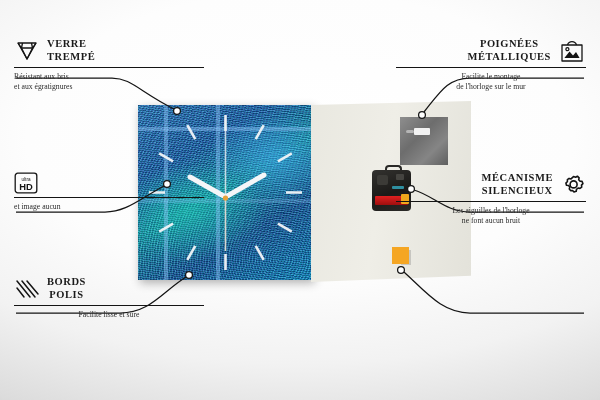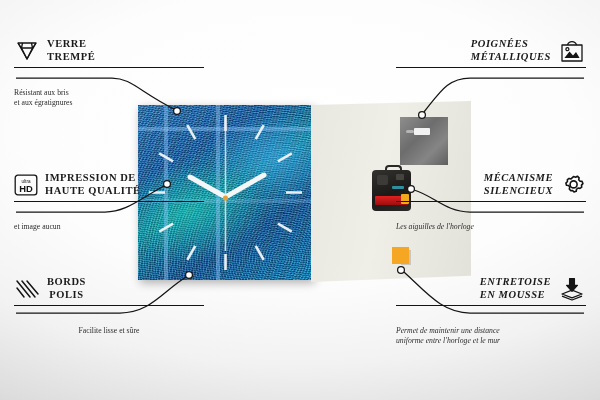--- a/index.html
+++ b/index.html
@@ -12,35 +12,35 @@
     position:relative;width:600px;height:400px;overflow:hidden;
     background:
       radial-gradient(ellipse 120% 95% at 50% 34%, #ffffff 0%, #fdfdfd 38%, #f2f2f2 60%, #dcdcdc 80%, #b9b9b9 100%);
   }
   
   #wires{position:absolute;left:0;top:0;width:600px;height:400px;}
 
   
   .callout{position:absolute;width:190px;}
   .callout.left{text-align:left;}
-  .callout.right{text-align:left;font-style:italic;}
+  .callout.right{text-align:center;}
   .head{
     display:flex;align-items:center;gap:7px;
     font-family:"Liberation Serif", serif;
   }
   .callout.right .head{flex-direction:row-reverse;}
   .titles{
     font-weight:bold;font-size:10.5px;letter-spacing:.55px;
     line-height:1.22;color:#1a1a1a;text-transform:uppercase;
   }
   .rule{
     height:0;border-top:1.1px solid #141414;margin-top:3px;
   }
   .sub{
-    font-size:7.7px;line-height:1.33;color:#2b2b2b;margin-top:20px;
+    font-size:7.7px;line-height:1.33;color:#2b2b2b;margin-top:4px;
     font-family:"Liberation Serif", serif;
   }
   .icon{flex:0 0 auto;display:block;}
 
   
   #c-verre{left:14px;top:38px;}
   #c-impression{left:14px;top:172px;}
   #c-bords{left:14px;top:276px;text-align:center;}
   
   #c-poignees{left:396px;top:38px;}
@@ -225,24 +225,20 @@
     </div>
   </div>
 
   <div class="callout left" id="c-impression">
     <div class="head">
       <svg class="icon" width="24" height="22" viewBox="0 0 24 22">
         <rect x="1.2" y="1.2" width="21.6" height="19.6" rx="2.6" fill="none" stroke="#141414" stroke-width="1.3"></rect>
         <text x="12" y="9" text-anchor="middle" font-family="Liberation Sans, sans-serif" font-size="4.6" fill="#141414">ultra</text>
         <text x="12" y="17.6" text-anchor="middle" font-family="Liberation Sans, sans-serif" font-size="9.4" font-weight="bold" fill="#141414">HD</text>
       </svg>
-      <div class="titles">
-        <div>IMPRESSION DE</div>
-        <div>HAUTE QUALITÉ</div>
-      </div>
     </div>
     <div class="rule"></div>
     <div class="sub">
       <div>et image aucun</div>
     </div>
   </div>
 
   <div class="callout left" id="c-bords">
     <div class="head">
       <svg class="icon" width="26" height="22" viewBox="0 0 26 22">
@@ -273,20 +269,24 @@
           <path d="M6.4,19 L11.5,12.4 L15,16.6 L18,13 L21.6,19 Z" fill="#141414" stroke="none"></path>
           <circle cx="9.4" cy="10.2" r="1.5"></circle>
         </g>
       </svg>
       <div class="titles">
         <div>POIGNÉES</div>
         <div>MÉTALLIQUES</div>
       </div>
     </div>
     <div class="rule"></div>
+    <div class="sub">
+      <div>Facilite le montage</div>
+      <div>de l'horloge sur le mur</div>
+    </div>
   </div>
 
   <div class="callout right" id="c-mecanisme">
     <div class="head">
       <svg class="icon" width="26" height="24" viewBox="0 0 26 24">
         <g fill="none" stroke="#141414" stroke-width="1.6" stroke-linejoin="round">
           <path d="M13,2.4 L15.1,3.0 L16.9,2.0 L18.6,3.6 L18.2,5.6 L19.6,7.1 L21.6,7.2
                    L22.4,9.4 L21.0,10.9 L21.2,12.9 L19.5,14.2 L17.6,13.8 L16.0,15.1
                    L15.7,17.1 L13.5,17.8 L12.1,16.3 L10.1,16.4 L8.8,14.8 L9.3,12.8
                    L8.0,11.3 L6.0,11.0 L5.4,8.8 L6.9,7.4 L6.9,5.4 L8.6,4.2 L10.5,4.7 Z" transform="translate(0.5,1.2) scale(1.0)"></path>
@@ -294,37 +294,18 @@
         </g>
       </svg>
       <div class="titles">
         <div>MÉCANISME</div>
         <div>SILENCIEUX</div>
       </div>
     </div>
     <div class="rule"></div>
     <div class="sub">
       <div>Les aiguilles de l'horloge</div>
-    </div>
-  </div>
-
-  <div class="callout right" id="c-entretoise">
-    <div class="head">
-      <svg class="icon" width="28" height="24" viewBox="0 0 28 24">
-        <g stroke="#141414" stroke-width="1.3" fill="none" stroke-linejoin="round">
-          <path d="M11.6,1.6 L16.4,1.6 L16.4,8.4 L19.4,8.4 L14,14.2 L8.6,8.4 L11.6,8.4 Z" fill="#141414"></path>
-          <path d="M14,13.2 L24,17.0 L14,20.8 L4,17.0 Z" fill="none"></path>
-          <path d="M4,19.2 L14,23.0 L24,19.2"></path>
-        </g>
-      </svg>
-      <div class="titles">
-        <div>ENTRETOISE</div>
-        <div>EN MOUSSE</div>
-      </div>
-    </div>
-    <div class="rule"></div>
-    <div class="sub">
-      <div>Permet de maintenir une distance</div>
-      <div>uniforme entre l'horloge et le mur</div>
-    </div>
-  </div>
+      <div>ne font aucun bruit</div>
+    </div>
+  </div>
+
 
 </div>
 
 </body></html>

